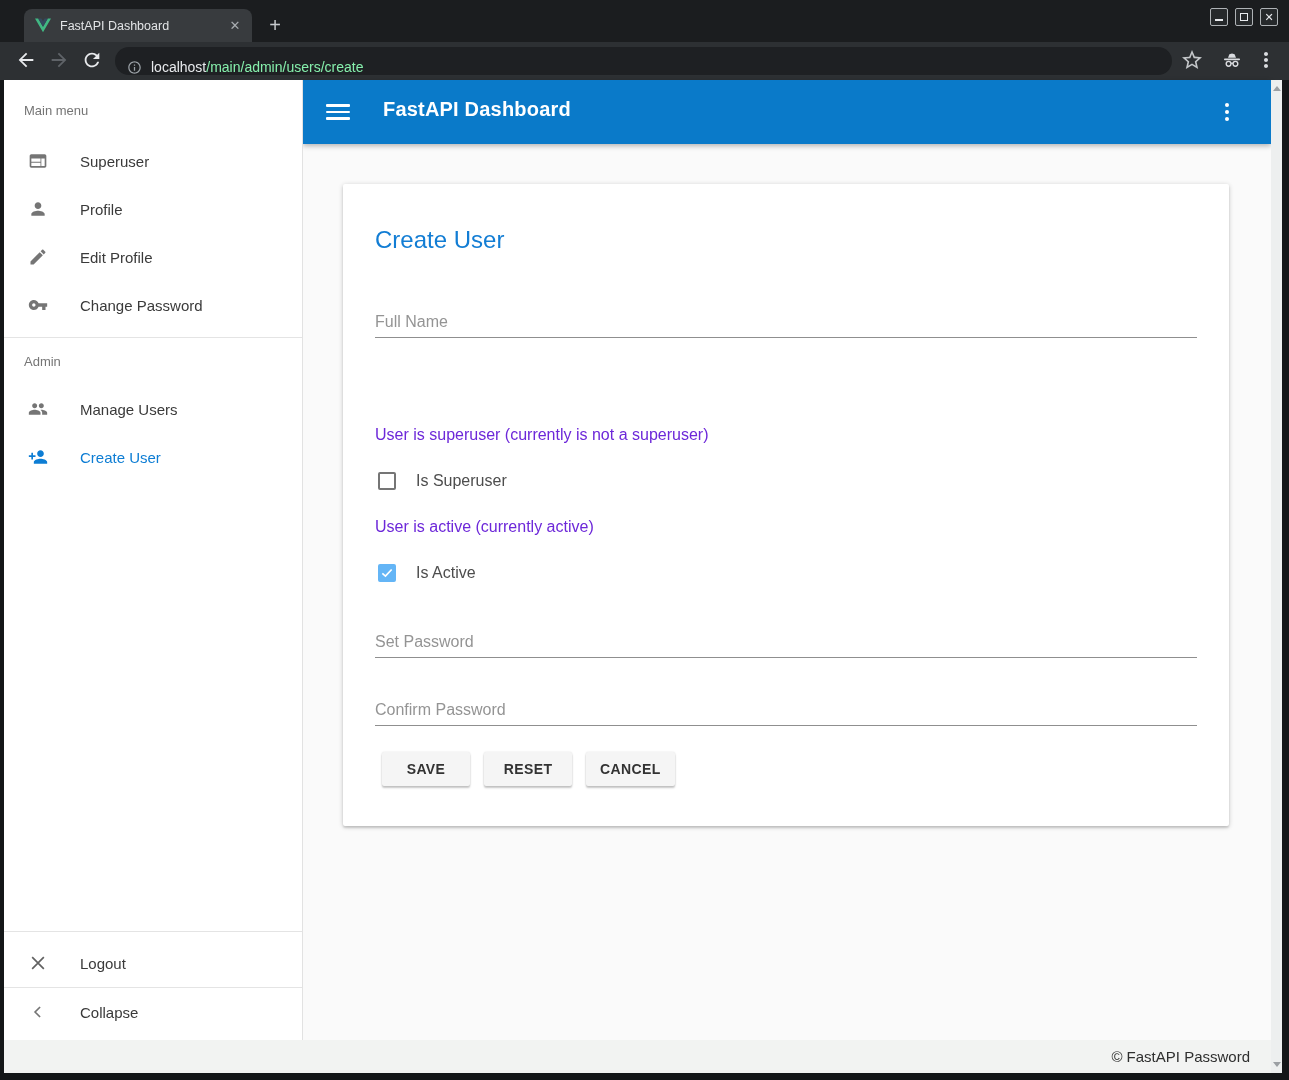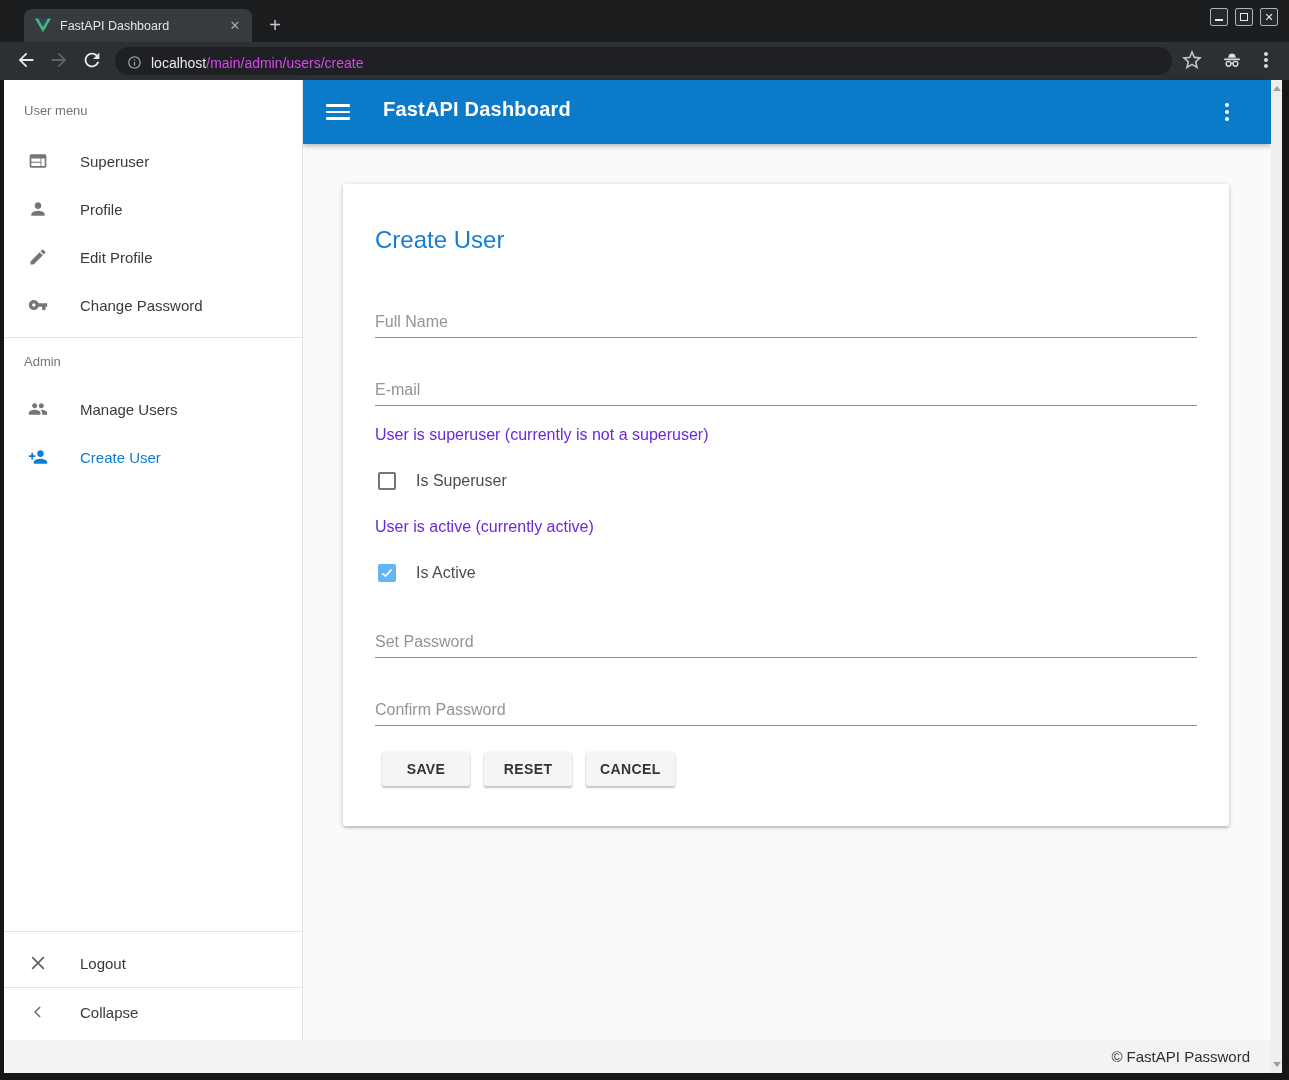--- a/index.html
+++ b/index.html
@@ -19,25 +19,25 @@
   .newtab-btn { position:absolute; left:263px; top:14px; width:24px; height:24px; color:#c7cacd;
                 font-size:20px; font-weight:400; text-align:center; line-height:23px; cursor:pointer; }
   .win-controls { position:absolute; right:11px; top:8px; display:flex; gap:7px; }
   .win-btn { width:18px; height:18px; border:1px solid #aeb2b5; border-radius:2px; background:#26292b;
              position:relative; cursor:pointer; color:#e8eaed; font-size:11px; line-height:16px; text-align:center; }
   .win-btn .bar { position:absolute; left:4px; right:4px; bottom:4px; height:2px; background:#e8eaed; }
   .win-btn .box { position:absolute; inset:4px; border:1.5px solid #e8eaed; }
   .toolbar { position:absolute; left:0; top:42px; width:1289px; height:38px; background:#2d3033; }
   .nav-icon { position:absolute; top:49px; width:22px; height:22px; cursor:pointer; }
   .urlbar { position:absolute; left:115px; top:47px; width:1057px; height:28px; background:#1e2023;
-            border-radius:14px; display:flex; align-items:flex-start; padding:8px 12px; cursor:text; }
+            border-radius:14px; display:flex; align-items:flex-end; padding:0 12px; cursor:text; }
   .url-info { width:15px; height:15px; margin-right:9px; flex:0 0 auto; cursor:pointer; }
   .url-text { font-size:14px; white-space:nowrap; }
   .url-host { color:#e8eaed; }
-  .url-path { color:#d946ef; }
+  .url-path { color:#86efac; }
   .tb-right { position:absolute; top:48px; width:24px; height:24px; cursor:pointer; }
   
   .app { position:absolute; left:4px; top:80px; width:1278px; height:993px; background:#fafafa; }
   .appbar { position:absolute; left:299px; top:0; width:968px; height:64px; background:#0a7ac9;
             box-shadow:0 2px 5px rgba(0,0,0,.28); z-index:3; }
   .hamburger { position:absolute; left:23px; top:20px; width:24px; height:24px; cursor:pointer; }
   .hamburger div { height:2.5px; background:#fff; margin:4px 0; border-radius:1px; }
   .appbar-title { position:absolute; left:80px; top:18px; color:#fff; font-size:20px; font-weight:700; letter-spacing:.2px; }
   .appbar-kebab { position:absolute; right:32px; top:20px; width:24px; height:24px; cursor:pointer; }
   .kebab-dot { width:4.5px; height:4.5px; border-radius:50%; background:#fff; margin:2.5px auto; }
@@ -146,21 +146,21 @@
       </div>
     <div class="appbar-title">FastAPI Dashboard</div>
     <div class="appbar-kebab">
       <div class="kebab-dot"></div>
         <div class="kebab-dot"></div>
         <div class="kebab-dot"></div>
     </div>
   </div>
 
   <div class="sidebar">
-    <div class="side-label" style="top:23px">User menu</div>
+    <div class="side-label" style="top:23px">Main menu</div>
 
     <div class="side-item" style="top:57px">
       <svg class="ico" viewBox="0 0 24 24">
           <path fill="#757575" d="M20 4H4c-1.1 0-2 .9-2 2v12c0 1.1.9 2 2 2h16c1.1 0 2-.9 2-2V6c0-1.1-.9-2-2-2zm-5 14H4v-4h11v4zm0-5H4V9h11v4zm5 5h-4V9h4v9z"></path>
         </svg>
       <span class="lbl">Superuser</span>
     </div>
     <div class="side-item" style="top:105px">
       <svg class="ico" viewBox="0 0 24 24">
           <path fill="#757575" d="M12 12c2.21 0 4-1.79 4-4s-1.79-4-4-4-4 1.79-4 4 1.79 4 4 4zm0 2c-2.67 0-8 1.34-8 4v2h16v-2c0-2.66-5.33-4-8-4z"></path>
@@ -211,23 +211,20 @@
       <span class="lbl">Collapse</span>
     </div>
   </div>
 
   <div class="main">
     <div class="card">
       <div class="card-title">Create User</div>
 
       <div class="md-field" style="top:122px">
         <input type="text" placeholder="Full Name" style="">
-      </div>
-      <div class="md-field" style="top:190px">
-        <input type="text" placeholder="E-mail" style="">
       </div>
 
       <div class="hint" style="top:242px">User is superuser (currently is not a superuser)</div>
       <div class="cb-row" style="top:288px">
         <div class="cb"></div>
         <span class="cb-lbl">Is Superuser</span>
       </div>
 
       <div class="hint" style="top:334px">User is active (currently active)</div>
       <div class="cb-row" style="top:380px">

